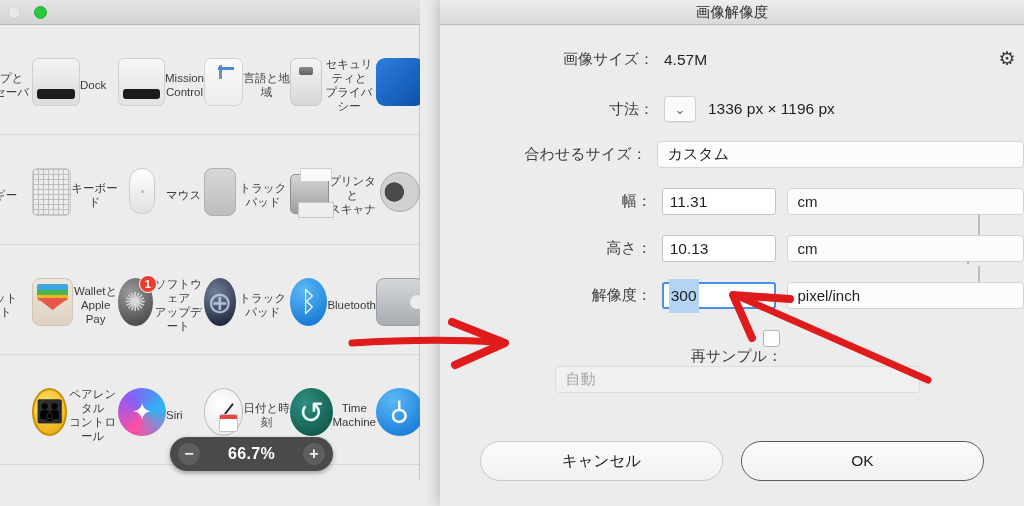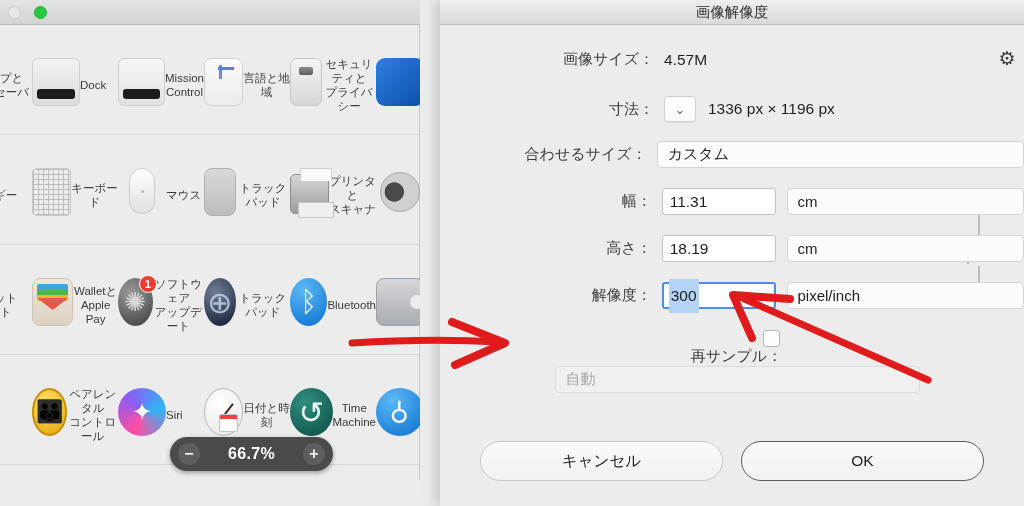--- a/index.html
+++ b/index.html
@@ -582,21 +582,21 @@
     </div>
 
     <div class="dim-row" id="row-width">
       <div class="fld-label">幅：</div>
       <div class="dim-input">11.31</div>
       <div class="dim-unit">cm</div>
     </div>
 
     <div class="dim-row" id="row-height">
       <div class="fld-label">高さ：</div>
-      <div class="dim-input">18.19</div>
+      <div class="dim-input">10.13</div>
       <div class="dim-unit">cm</div>
     </div>
 
     <div class="dim-row" id="row-res">
       <div class="fld-label">解像度：</div>
       <div class="dim-input" id="res-input">
         <span id="res-value">300</span>
       </div>
       <div class="dim-unit">pixel/inch</div>
     </div>

